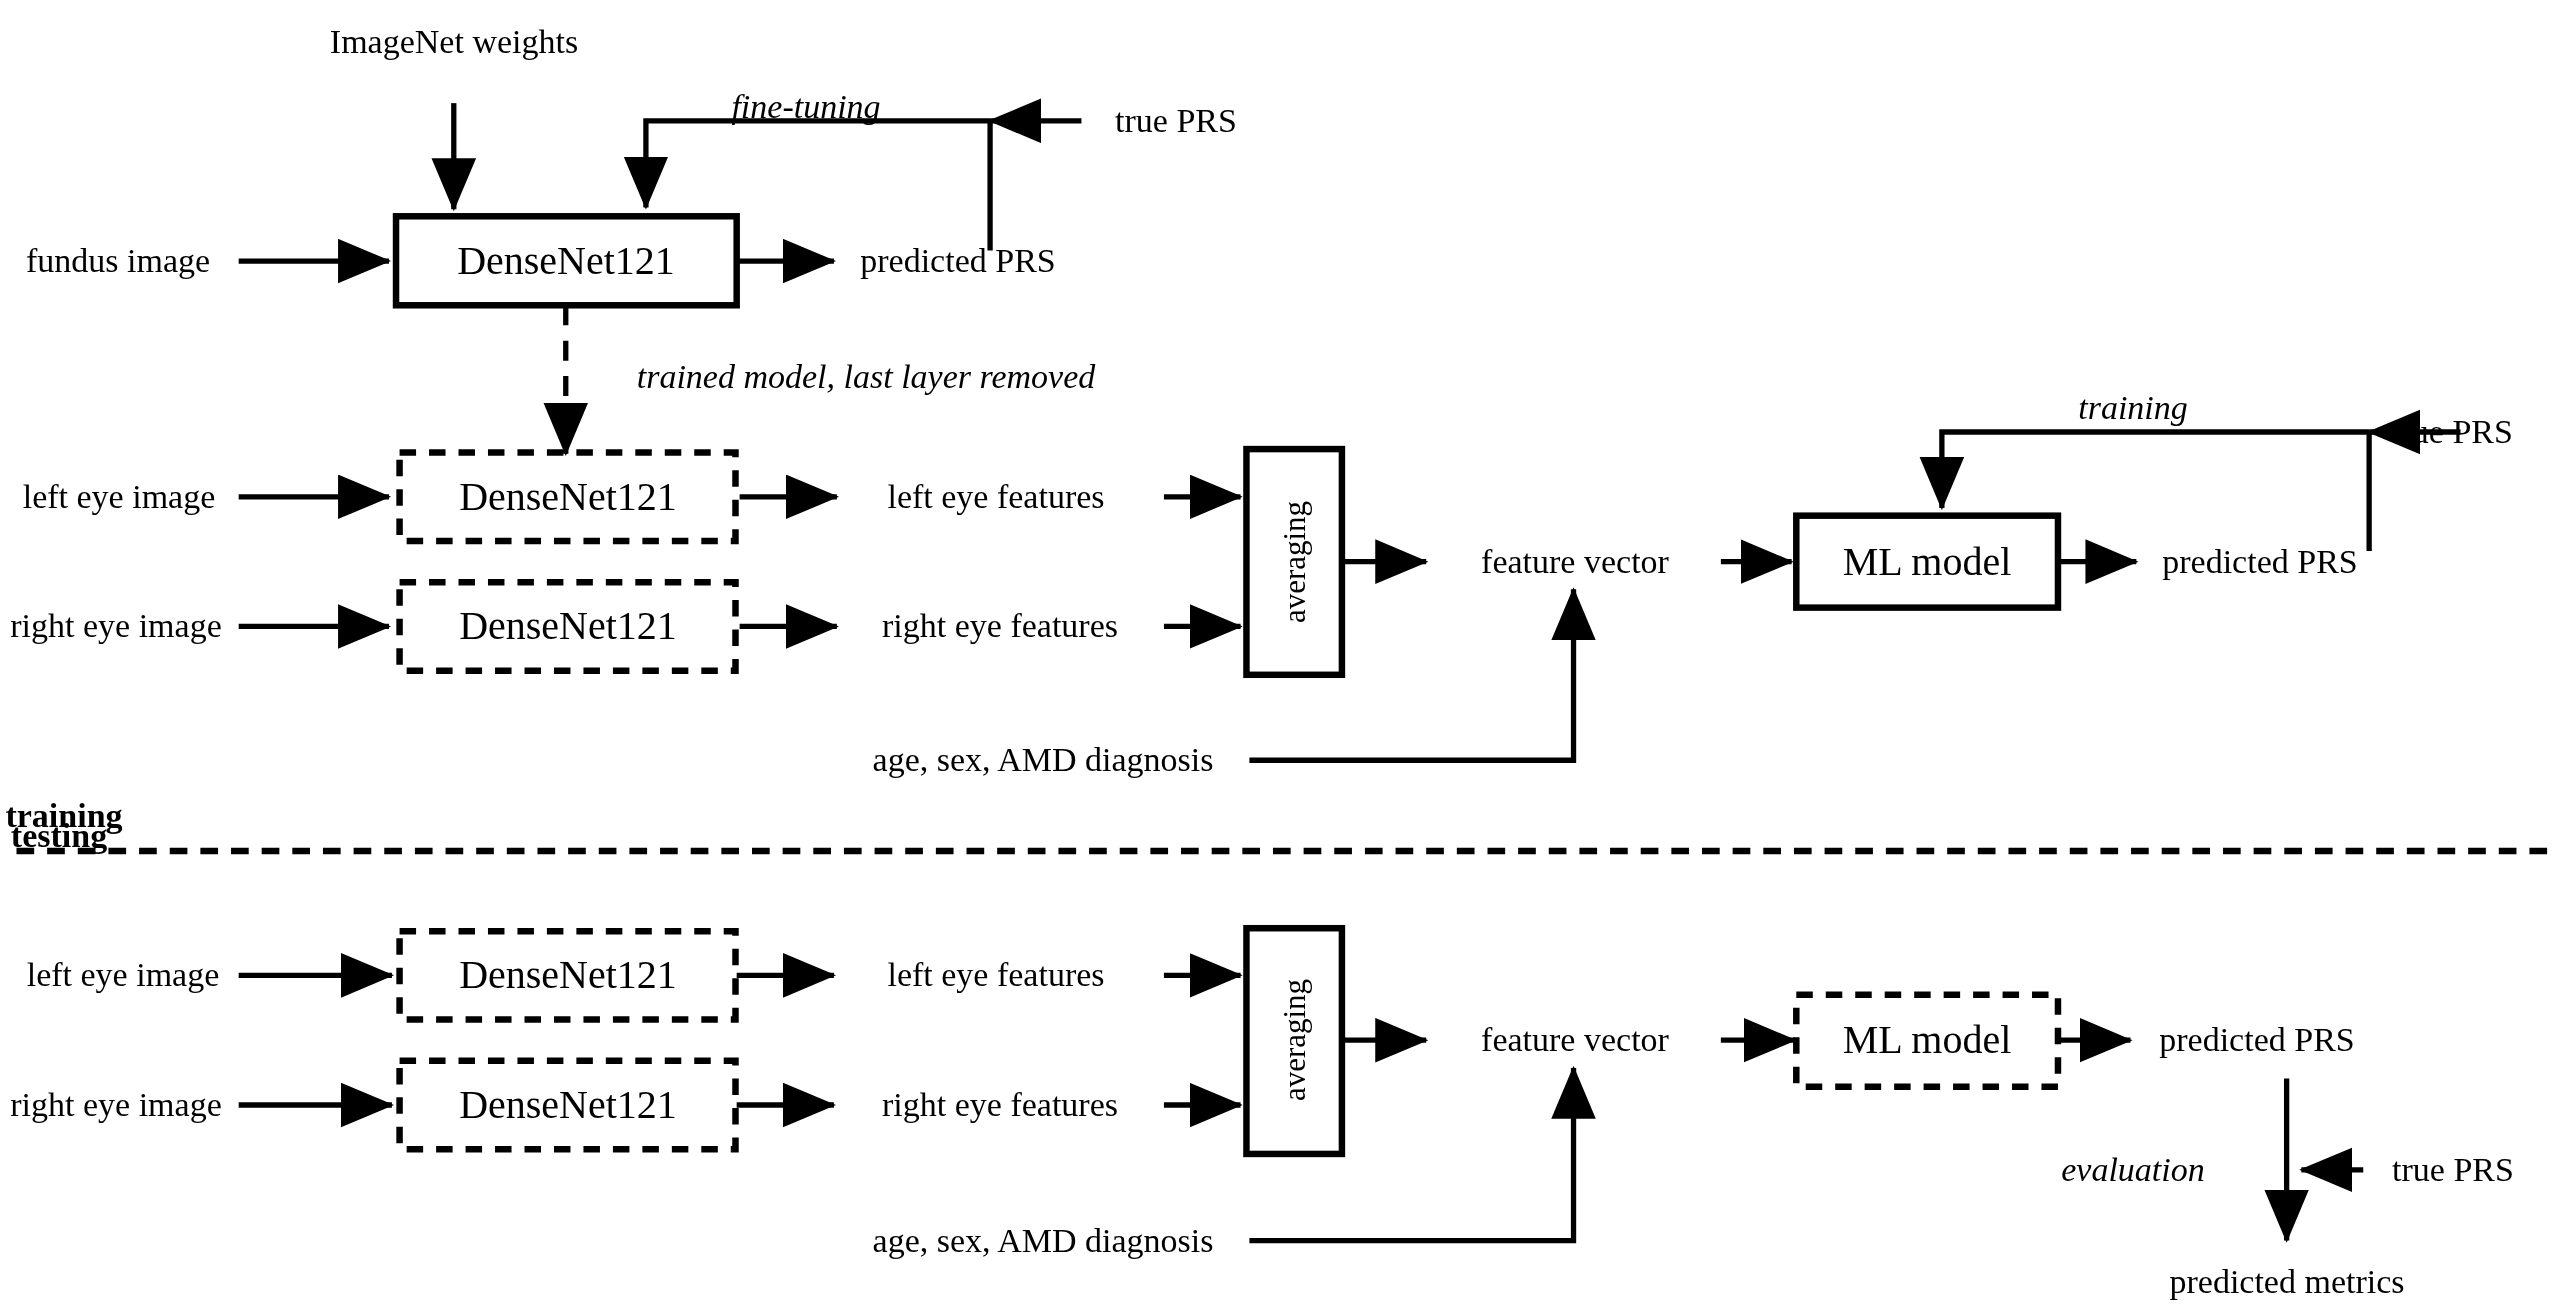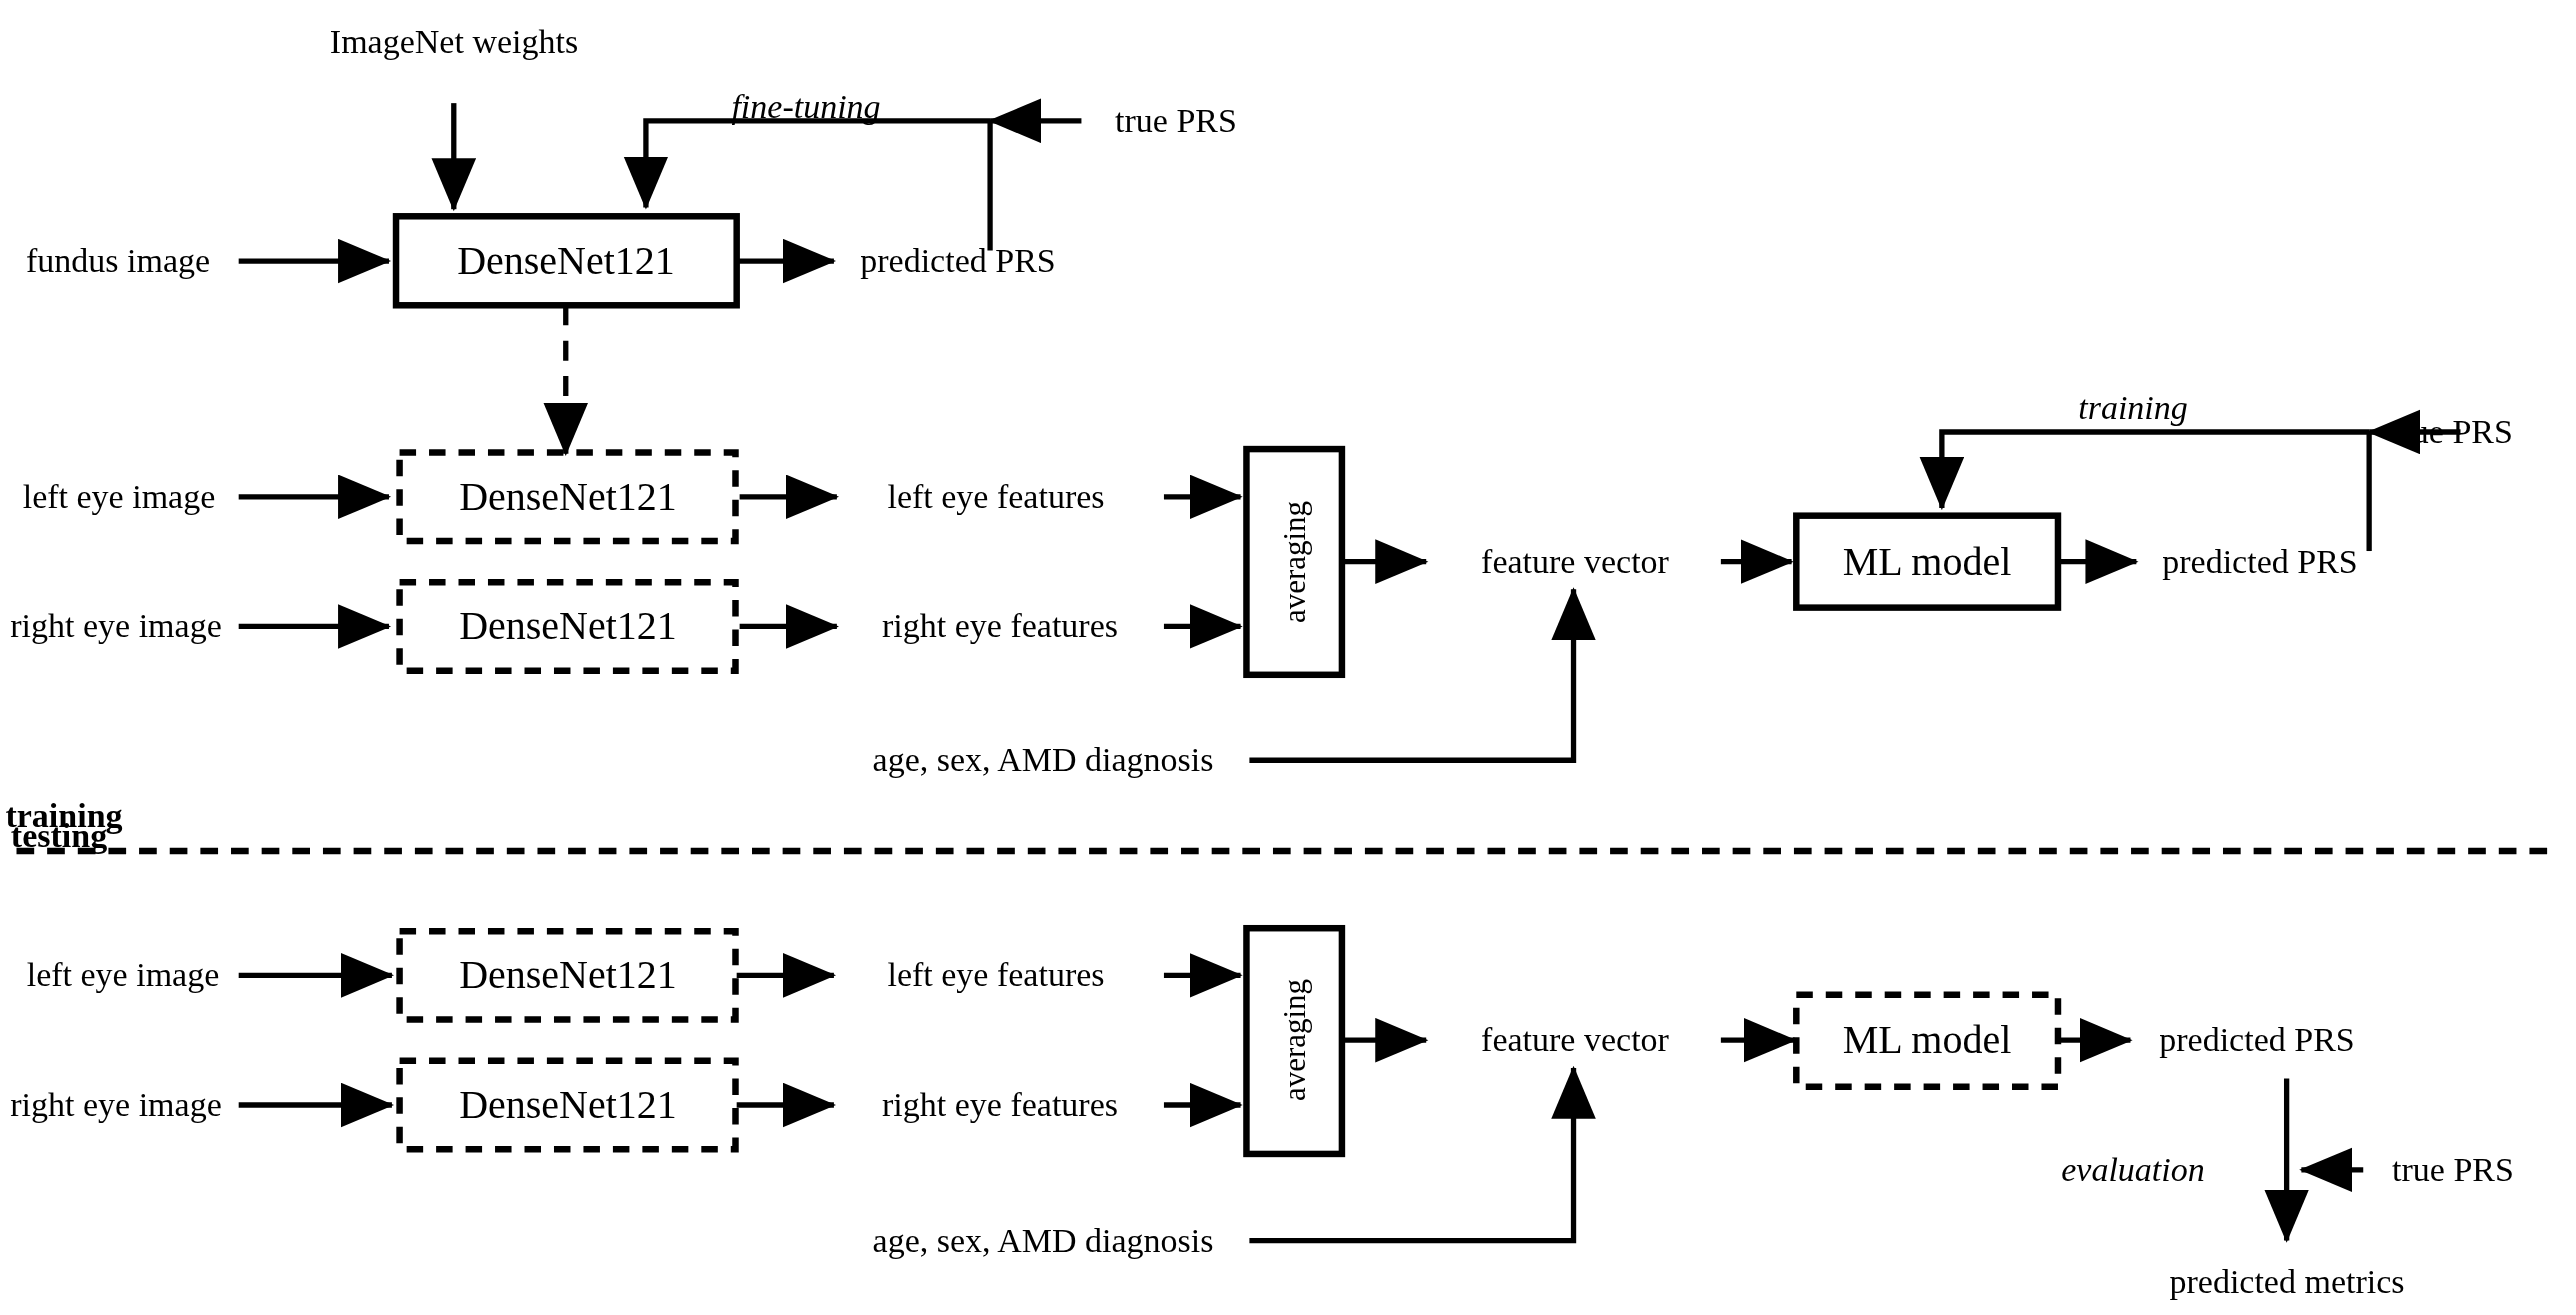--- a/index.html
+++ b/index.html
@@ -98,20 +98,21 @@
   <div class="lbl" style="left:118px;top:261px;">fundus image</div>
 
   <div class="boxlbl" style="left:566px;top:261px;">DenseNet121</div>
 
   <div class="lbl ital" style="left:806px;top:107px;text-align:right;">fine-tuning</div>
 
   <div class="lbl" style="left:1176px;top:121px;">true PRS</div>
 
   <div class="lbl" style="left:958px;top:261px;">predicted PRS</div>
 
+  <div class="lbl ital" style="left:866px;top:377px;">trained model, last layer removed</div>
 
   <div class="lbl" style="left:119px;top:497px;">left eye image</div>
 
   <div class="lbl" style="left:116px;top:626px;">right eye image</div>
 
   <div class="boxlbl" style="left:568px;top:497px;">DenseNet121</div>
 
   <div class="boxlbl" style="left:568px;top:626px;">DenseNet121</div>
 
   <div class="lbl" style="left:996px;top:497px;">left eye features</div>

